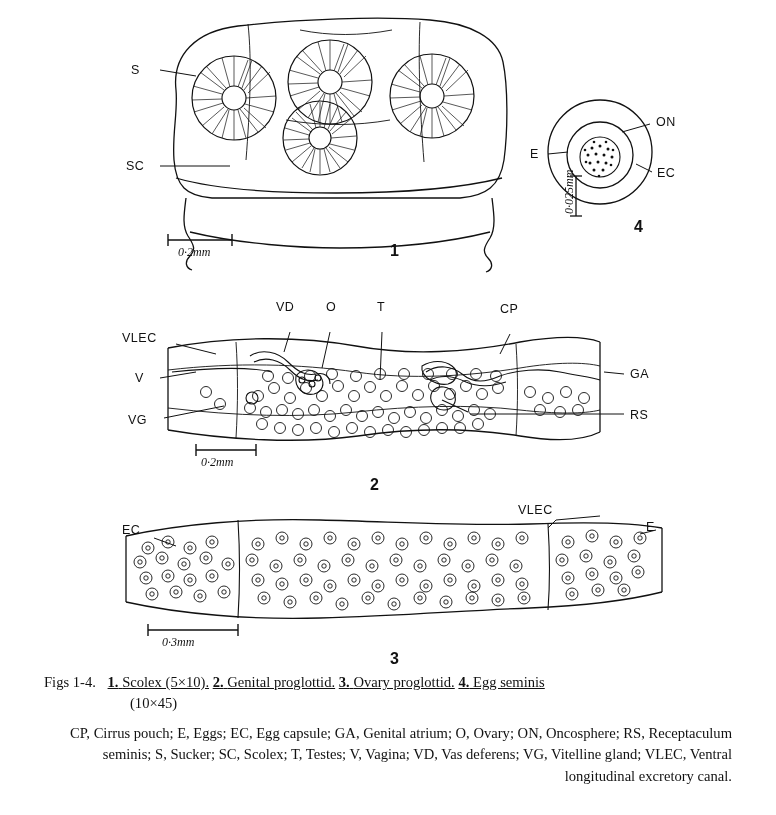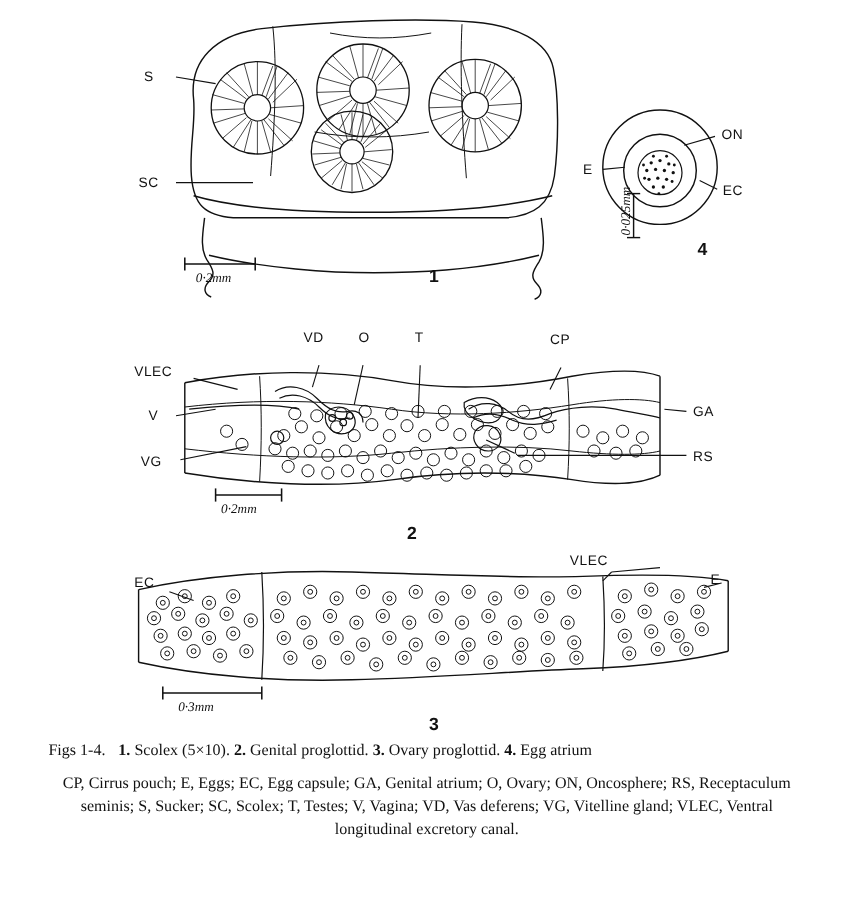--- a/index.html
+++ b/index.html
@@ -65,23 +65,23 @@
     margin-top: 46px;
   }
   .cap-line1 b, .cap-line2 b {
     font-weight: bold;
   }
   .cap-indent {
     padding-left: 86px;
   }
   .cap-abbrev {
     margin-top: 9px;
-    text-align: center;
-  }
-  .nowrapseg { white-space: nowrap; }
+    text-align: right;
+  }
+  .nowrapseg { white-space: nowrap; text-decoration: underline; }
 </style>
 </head>
 <body>
 
 <div class="figure-area">
   <svg class="plate" viewBox="0 0 776 672">
     <defs>
       <g id="sucker-rays">
       </g>
     </defs>
@@ -602,16 +602,17 @@
     <text class="fignum" x="390" y="664">3</text>
   </svg>
 </div>
 
 <div class="caption">
   <div class="cap-line1">
     <span class="figs-head">Figs 1-4.</span>
     <span class="nowrapseg"><b>1.</b> <span>Scolex  (5×10).</span></span>
     <span class="nowrapseg"> <b>2.</b> <span>Genital  proglottid.</span></span>
     <span class="nowrapseg"> <b>3.</b> <span>Ovary  proglottid.</span></span>
-    <span class="nowrapseg"> <b>4.</b> <span>Egg  atrium</span></span>
+    <span class="nowrapseg"> <b>4.</b> <span>Egg  seminis</span></span>
   </div>
+  <div class="cap-indent">(10×45)</div>
   <div class="cap-abbrev">CP, Cirrus pouch;  E, Eggs;   EC, Egg capsule;   GA, Genital atrium;  O, Ovary;  ON, Oncosphere;  RS, Receptaculum seminis;  S, Sucker;  SC, Scolex;  T, Testes;  V, Vagina; VD, Vas deferens;   VG, Vitelline gland;   VLEC, Ventral longitudinal excretory canal.</div>
 </div>
 
 </body></html>

